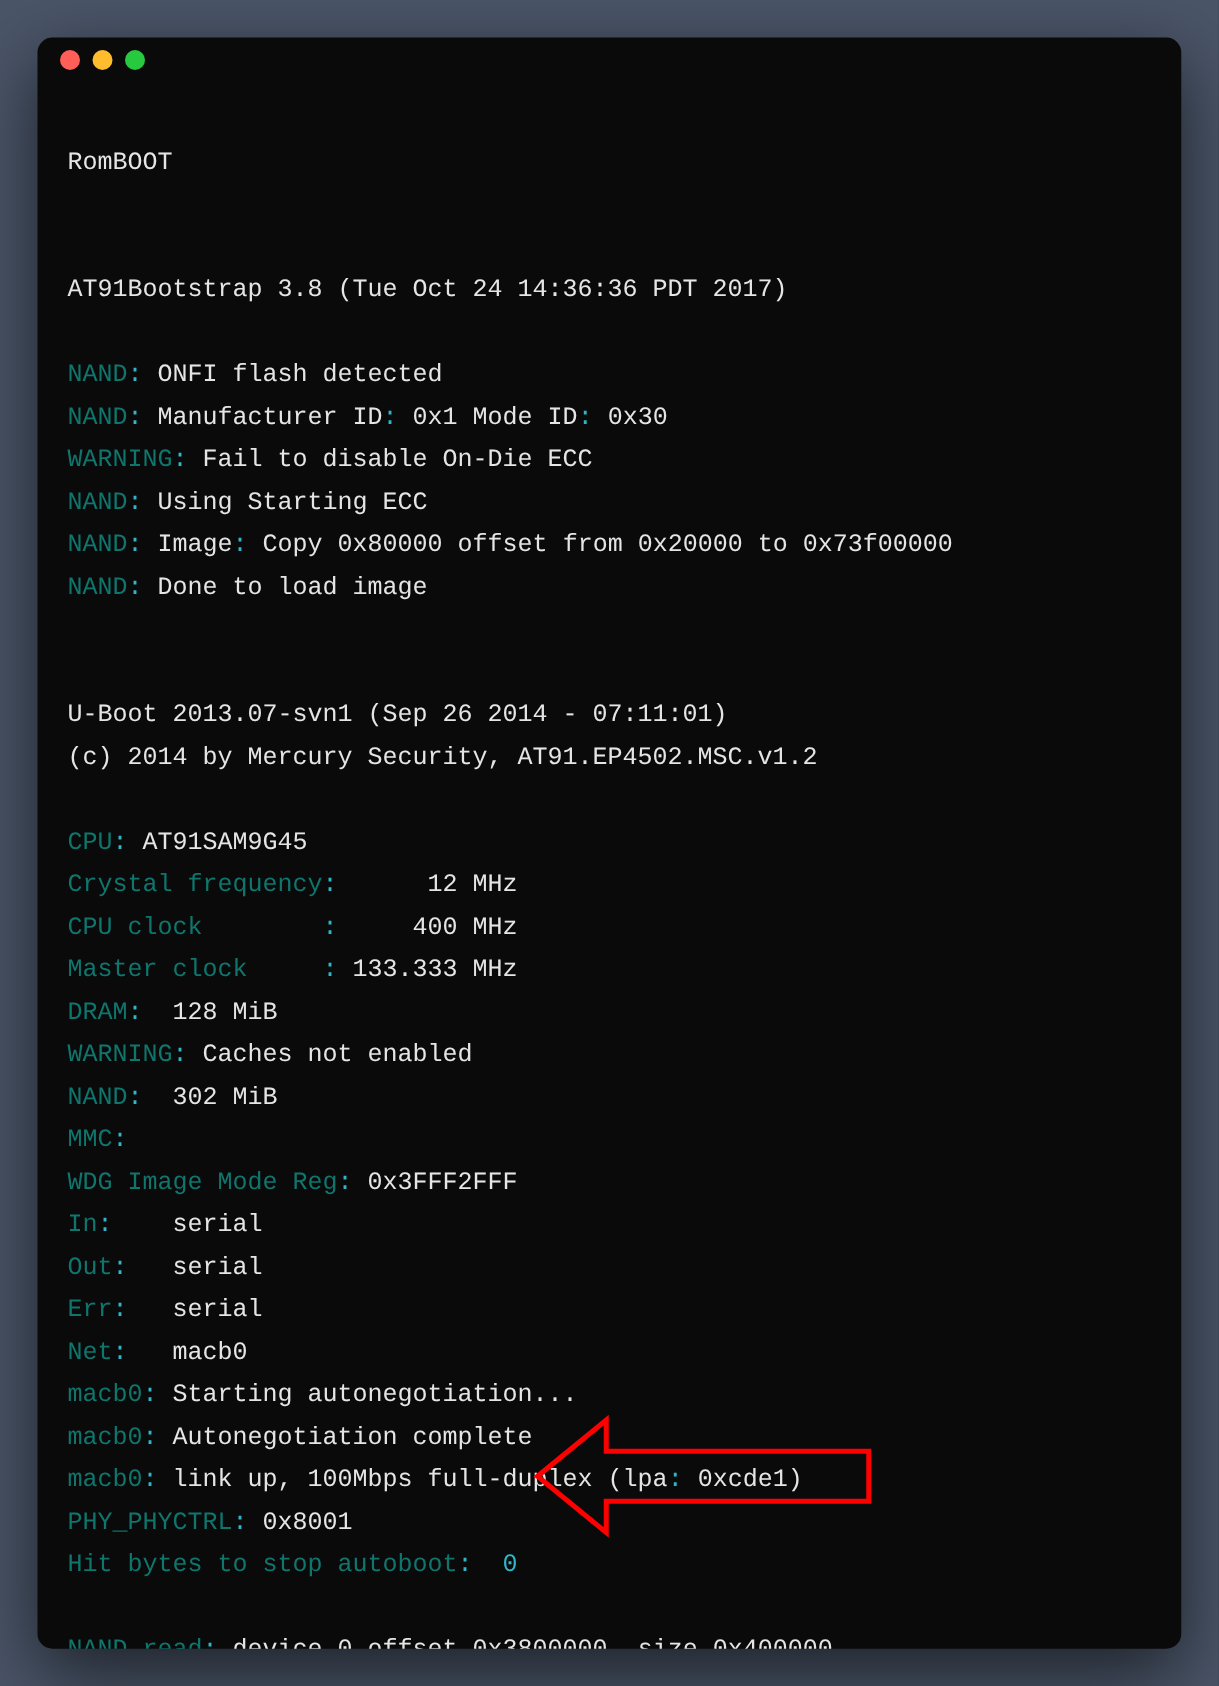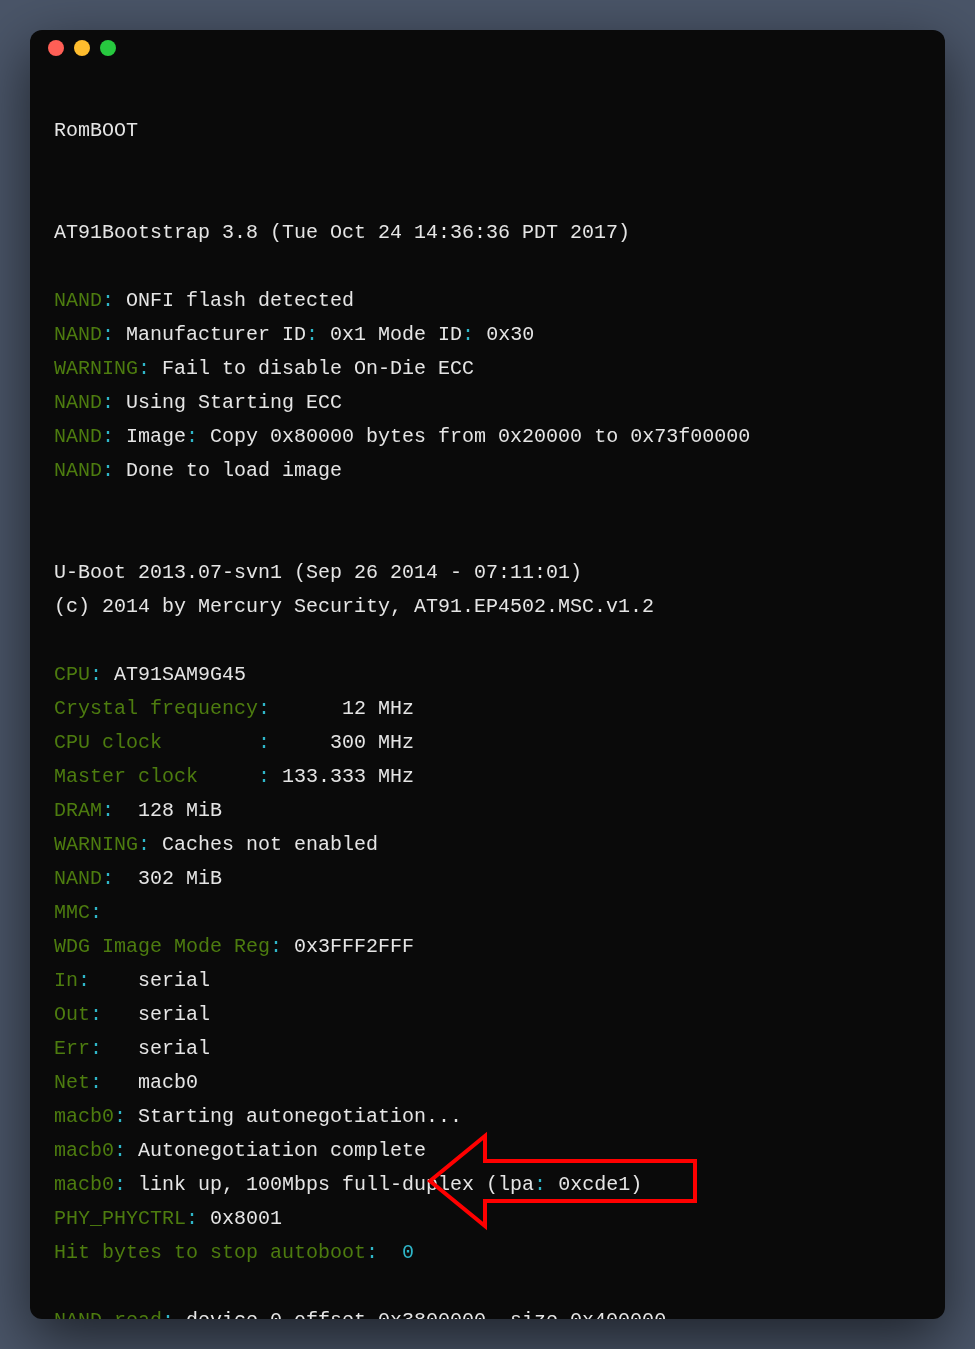--- a/index.html
+++ b/index.html
@@ -37,21 +37,21 @@
   .dot.yellow { background: #ffbd2e; }
   .dot.green { background: #27c93f; }
   .term {
     padding: 14px 24px 24px 24px;
     color: #e5e5e5;
     font-size: 20px;
     line-height: 34px;
     white-space: pre;
     position: relative;
   }
-  .r { color: #4d7c0f; }   
+  .r { color: #0f766e; }   
   .c { color: #2fb7c9; }   
   .w { color: #e5e5e5; }   
   .arrow-svg {
     position: absolute;
     left: 395px;
     top: 1065px;
     width: 280px;
     height: 100px;
     pointer-events: none;
   }
@@ -69,30 +69,30 @@
   <div class="term">
 <span class="w">RomBOOT</span>
 
 
 <span class="w">AT91Bootstrap 3.8 (Tue Oct 24 14:36:36 PDT 2017)</span>
 
 <span class="r">NAND</span><span class="c">:</span><span class="w"> ONFI flash detected</span>
 <span class="r">NAND</span><span class="c">:</span><span class="w"> Manufacturer ID</span><span class="c">:</span><span class="w"> 0x1 Mode ID</span><span class="c">:</span><span class="w"> 0x30</span>
 <span class="r">WARNING</span><span class="c">:</span><span class="w"> Fail to disable On-Die ECC</span>
 <span class="r">NAND</span><span class="c">:</span><span class="w"> Using Starting ECC</span>
-<span class="r">NAND</span><span class="c">:</span><span class="w"> Image</span><span class="c">:</span><span class="w"> Copy 0x80000 bytes from 0x20000 to 0x73f00000</span>
+<span class="r">NAND</span><span class="c">:</span><span class="w"> Image</span><span class="c">:</span><span class="w"> Copy 0x80000 offset from 0x20000 to 0x73f00000</span>
 <span class="r">NAND</span><span class="c">:</span><span class="w"> Done to load image</span>
 
 
 <span class="w">U-Boot 2013.07-svn1 (Sep 26 2014 - 07:11:01)</span>
 <span class="w">(c) 2014 by Mercury Security, AT91.EP4502.MSC.v1.2</span>
 
 <span class="r">CPU</span><span class="c">:</span><span class="w"> AT91SAM9G45</span>
 <span class="r">Crystal frequency</span><span class="c">:</span><span class="w">      12 MHz</span>
-<span class="r">CPU clock        </span><span class="c">:</span><span class="w">     300 MHz</span>
+<span class="r">CPU clock        </span><span class="c">:</span><span class="w">     400 MHz</span>
 <span class="r">Master clock     </span><span class="c">:</span><span class="w"> 133.333 MHz</span>
 <span class="r">DRAM</span><span class="c">:</span><span class="w">  128 MiB</span>
 <span class="r">WARNING</span><span class="c">:</span><span class="w"> Caches not enabled</span>
 <span class="r">NAND</span><span class="c">:</span><span class="w">  302 MiB</span>
 <span class="r">MMC</span><span class="c">:</span><span class="w"></span>
 <span class="r">WDG Image Mode Reg</span><span class="c">:</span><span class="w"> 0x3FFF2FFF</span>
 <span class="r">In</span><span class="c">:</span><span class="w">    serial</span>
 <span class="r">Out</span><span class="c">:</span><span class="w">   serial</span>
 <span class="r">Err</span><span class="c">:</span><span class="w">   serial</span>
 <span class="r">Net</span><span class="c">:</span><span class="w">   macb0</span>

